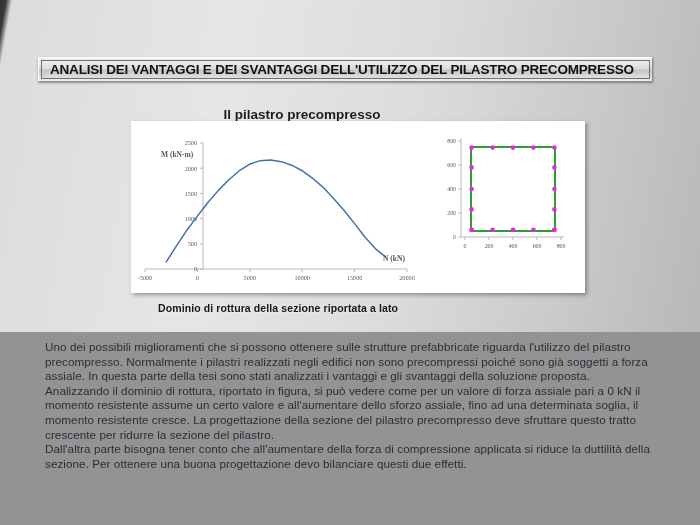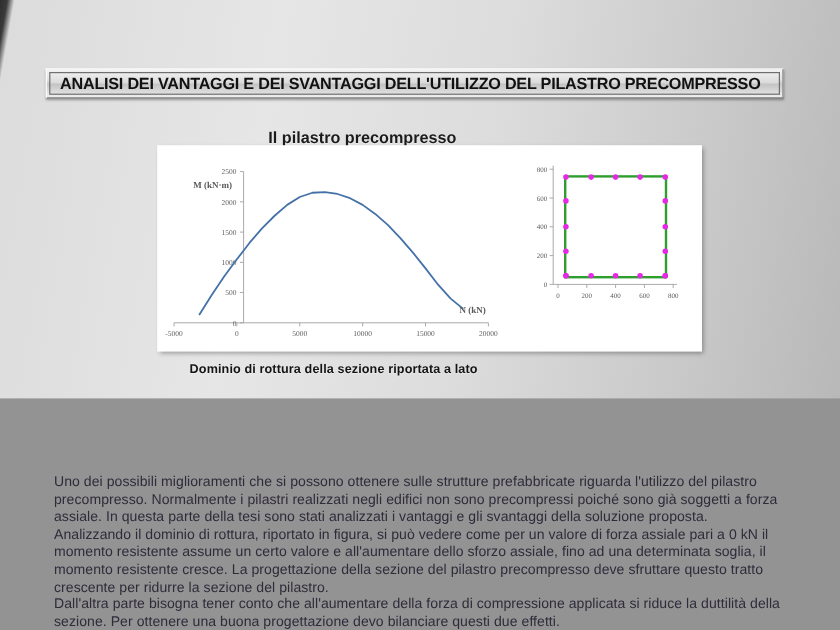--- a/index.html
+++ b/index.html
@@ -65,21 +65,21 @@
     background:#939393;
   }
   #body-block .para{
     color:#2f2b3a;
     font-size:11.7px;
     line-height:14.6px;
     margin:0;
     padding:0 40px 0 45px;
     letter-spacing:.05px;
   }
-  #body-block .para.p1{padding-top:24px;margin-top:39px;}
+  #body-block .para.p1{padding-top:8px;}
   svg{display:block;}
   .axis-text{font-family:"Liberation Serif",serif;fill:#595959;}
 </style>
 </head>
 <body>
 
 <div id="slide">
 
   <div id="title-banner">
     <div class="inner">

